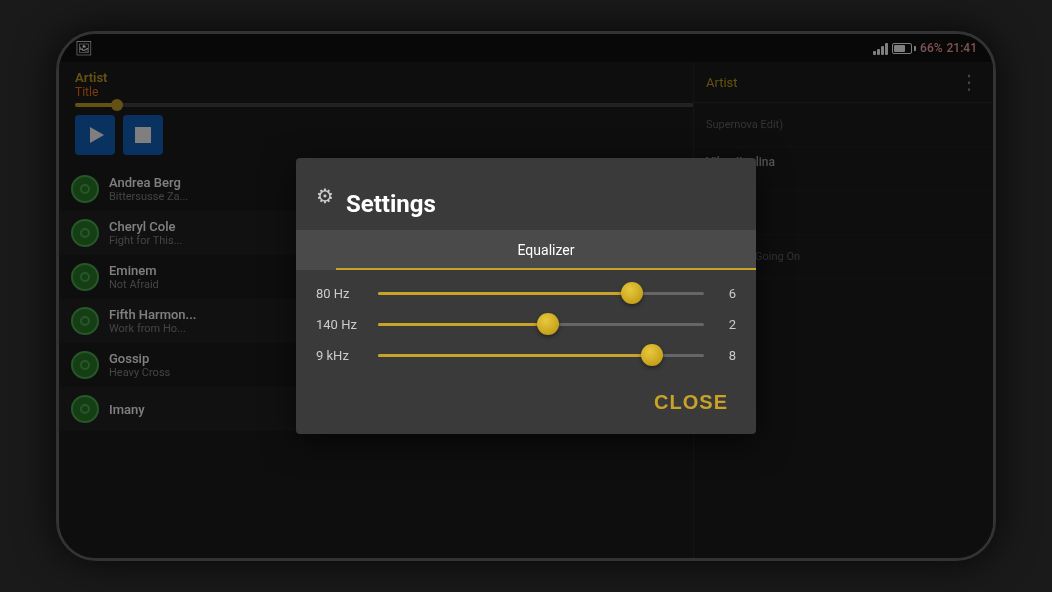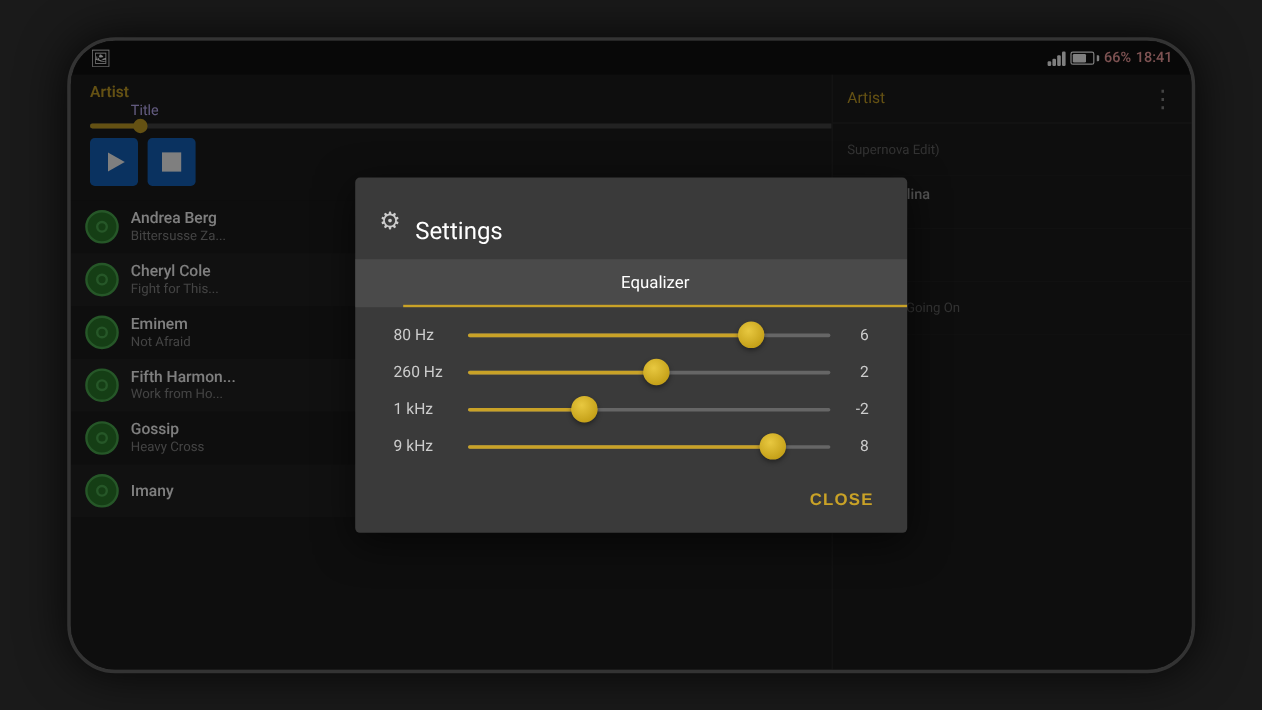--- a/index.html
+++ b/index.html
@@ -89,23 +89,22 @@
       flex-direction: column;
     }
 
     .label-artist {
       color: #c9a227;
       font-size: 13px;
       font-weight: 600;
     }
 
     .label-title {
-      color: #c4b5fd;
+      color: #f97316;
       font-size: 12px;
-      margin-left: 34px;
     }
 
     .time-row {
       display: flex;
       justify-content: space-between;
       align-items: center;
       padding: 4px 0;
     }
 
     .time-left {
@@ -336,22 +335,22 @@
       padding: 16px 20px 12px 20px;
     }
 
     .gear-icon {
       color: #ccc;
       font-size: 20px;
     }
 
     .dialog-title {
       color: #fff;
-      font-size: 20px;
-      font-weight: 400;
+      font-size: 24px;
+      font-weight: 700;
       margin-top: 16px;
     }
 
     .dialog-tab-bar {
       background: #4a4a4a;
       display: flex;
     }
 
     .dialog-tab {
       flex: 1;
@@ -371,21 +370,21 @@
       content: '';
       position: absolute;
       bottom: 0;
       left: 0;
       right: 0;
       height: 2px;
       background: #c9a227;
     }
 
     .dialog-body {
-      padding: 16px 32px;
+      padding: 16px 20px;
       display: flex;
       flex-direction: column;
       gap: 16px;
     }
 
     .eq-row {
       display: flex;
       align-items: center;
       gap: 12px;
     }
@@ -433,21 +432,21 @@
     }
 
     .dialog-footer {
       display: flex;
       justify-content: flex-end;
       padding: 8px 20px 16px 20px;
     }
 
     .close-btn {
       color: #c9a227;
-      font-size: 14px;
+      font-size: 20px;
       font-weight: 600;
       letter-spacing: 1px;
       background: none;
       border: none;
       cursor: pointer;
       padding: 4px 8px;
     }
 
     
     .signal-bars {
@@ -516,21 +515,21 @@
         <div class="bar" style="height:9px"></div>
         <div class="bar" style="height:12px"></div>
       </div>
       <div class="battery-icon">
         <div class="battery-body">
           <div class="battery-fill"></div>
         </div>
         <div class="battery-tip"></div>
       </div>
       <span class="status-text">66%</span>
-      <span class="status-text">18:41</span>
+      <span class="status-text">21:41</span>
     </div>
   </div>
 
   <div class="app-content">
 
     <div class="player-top">
       <div class="player-top-row">
         <div class="artist-info">
           <span class="label-artist">Artist</span>
           <span class="label-title">Title</span>
@@ -647,36 +646,28 @@
         <div class="eq-row">
           <span class="eq-label">80 Hz</span>
           <div class="eq-slider-track">
             <div class="eq-slider-fill" style="width:78%"></div>
             <div class="eq-slider-thumb" style="left:78%"></div>
           </div>
           <span class="eq-value">6</span>
         </div>
 
         <div class="eq-row">
-          <span class="eq-label">260 Hz</span>
+          <span class="eq-label">140 Hz</span>
           <div class="eq-slider-track">
             <div class="eq-slider-fill" style="width:52%"></div>
             <div class="eq-slider-thumb" style="left:52%"></div>
           </div>
           <span class="eq-value">2</span>
         </div>
 
-        <div class="eq-row">
-          <span class="eq-label">1 kHz</span>
-          <div class="eq-slider-track">
-            <div class="eq-slider-fill" style="width:32%"></div>
-            <div class="eq-slider-thumb" style="left:32%"></div>
-          </div>
-          <span class="eq-value">-2</span>
-        </div>
 
 
         <div class="eq-row">
           <span class="eq-label">9 kHz</span>
           <div class="eq-slider-track">
             <div class="eq-slider-fill" style="width:84%"></div>
             <div class="eq-slider-thumb" style="left:84%"></div>
           </div>
           <span class="eq-value">8</span>
         </div>

